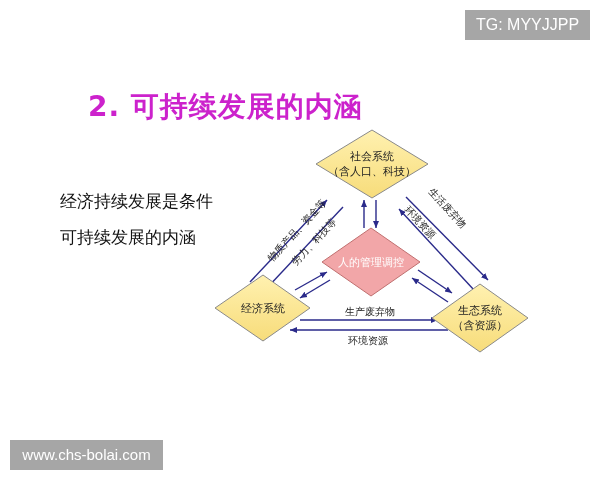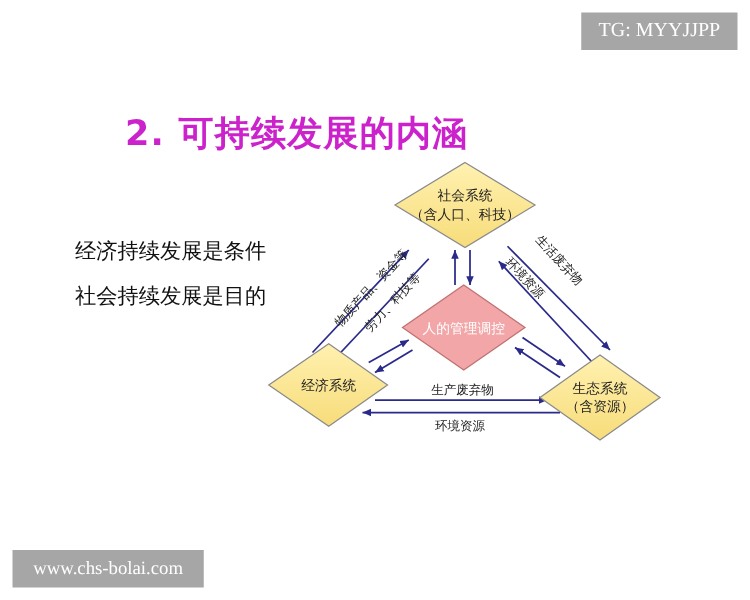--- a/index.html
+++ b/index.html
@@ -1,37 +1,37 @@
 <!DOCTYPE html>
 <html><head>
   <meta charset="utf-8">
   <style>
     html, body { margin:0; padding:0; }
     body { width:600px; height:480px; background:#ffffff; position:relative; overflow:hidden;
            font-family:"DejaVu Sans", sans-serif; }
-    .wm { position:absolute; background:#a6a6a6; color:#ffffff; font-family:Liberation Serif, serif; }
+    .wm { position:absolute; background:#a6a6a6; color:#ffffff; font-family:Liberation Sans, sans-serif; }
     .wm-top { left:465px; top:10px; width:125px; height:30px; line-height:30px; font-size:16px; text-align:center; }
     .wm-bot { left:10px; top:440px; width:153px; height:30px; line-height:30px; font-size:15px; text-align:center; }
-    .title { position:absolute; left:100px; top:88px; font-size:28px; font-weight:bold; color:#cc22cc;
+    .title { position:absolute; left:88px; top:88px; font-size:28px; font-weight:bold; color:#cc22cc;
              font-family:"DejaVu Sans", sans-serif; letter-spacing:1px; }
     .points { position:absolute; left:60px; top:188px; }
     .points div { font-size:17px; color:#111; height:36px; line-height:26px; font-family:"DejaVu Serif", serif; }
     svg.diagram { position:absolute; left:0; top:0; }
     svg text { font-family:"DejaVu Sans", sans-serif; }
   </style>
 </head>
 <body>
 
 <div class="wm wm-top">TG: MYYJJPP</div>
 
 <div class="title">2. 可持续发展的内涵</div>
 
 <div class="points">
   <div>经济持续发展是条件</div>
-  <div>社会持续发展是目的</div>
+  <div>可持续发展的内涵</div>
 </div>
 
 <svg class="diagram" width="600" height="480" viewBox="0 0 600 480">
   <defs>
     <marker id="ah" markerWidth="8" markerHeight="8" refX="7" refY="4" orient="auto" markerUnits="userSpaceOnUse">
       <path d="M0,1 L7,4 L0,7 z" fill="#2a2a8a"></path>
     </marker>
     <linearGradient id="yg" x1="0" y1="0" x2="0" y2="1">
       <stop offset="0" stop-color="#fff1b0"></stop>
       <stop offset="1" stop-color="#f7dc7a"></stop>

